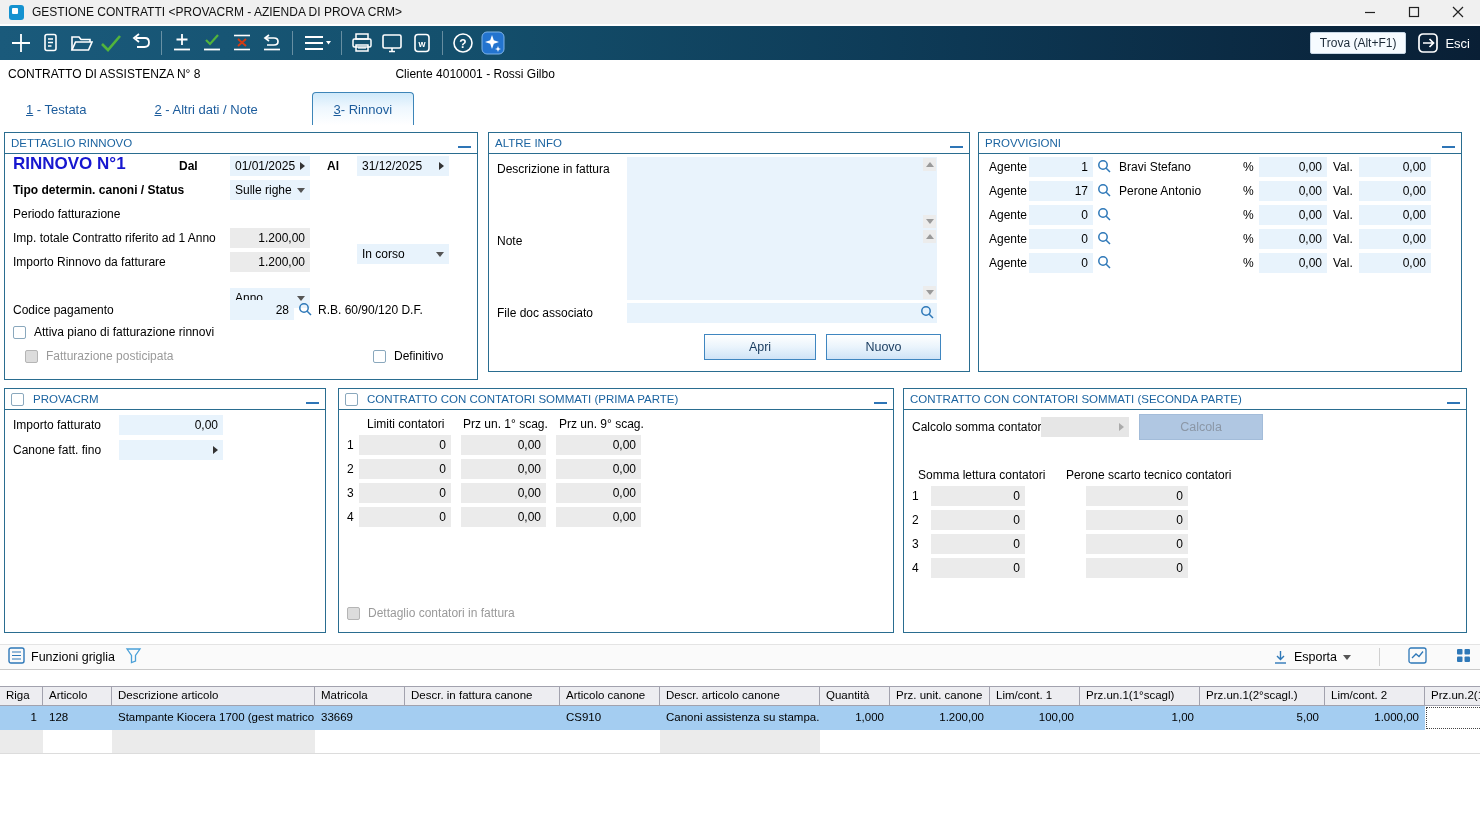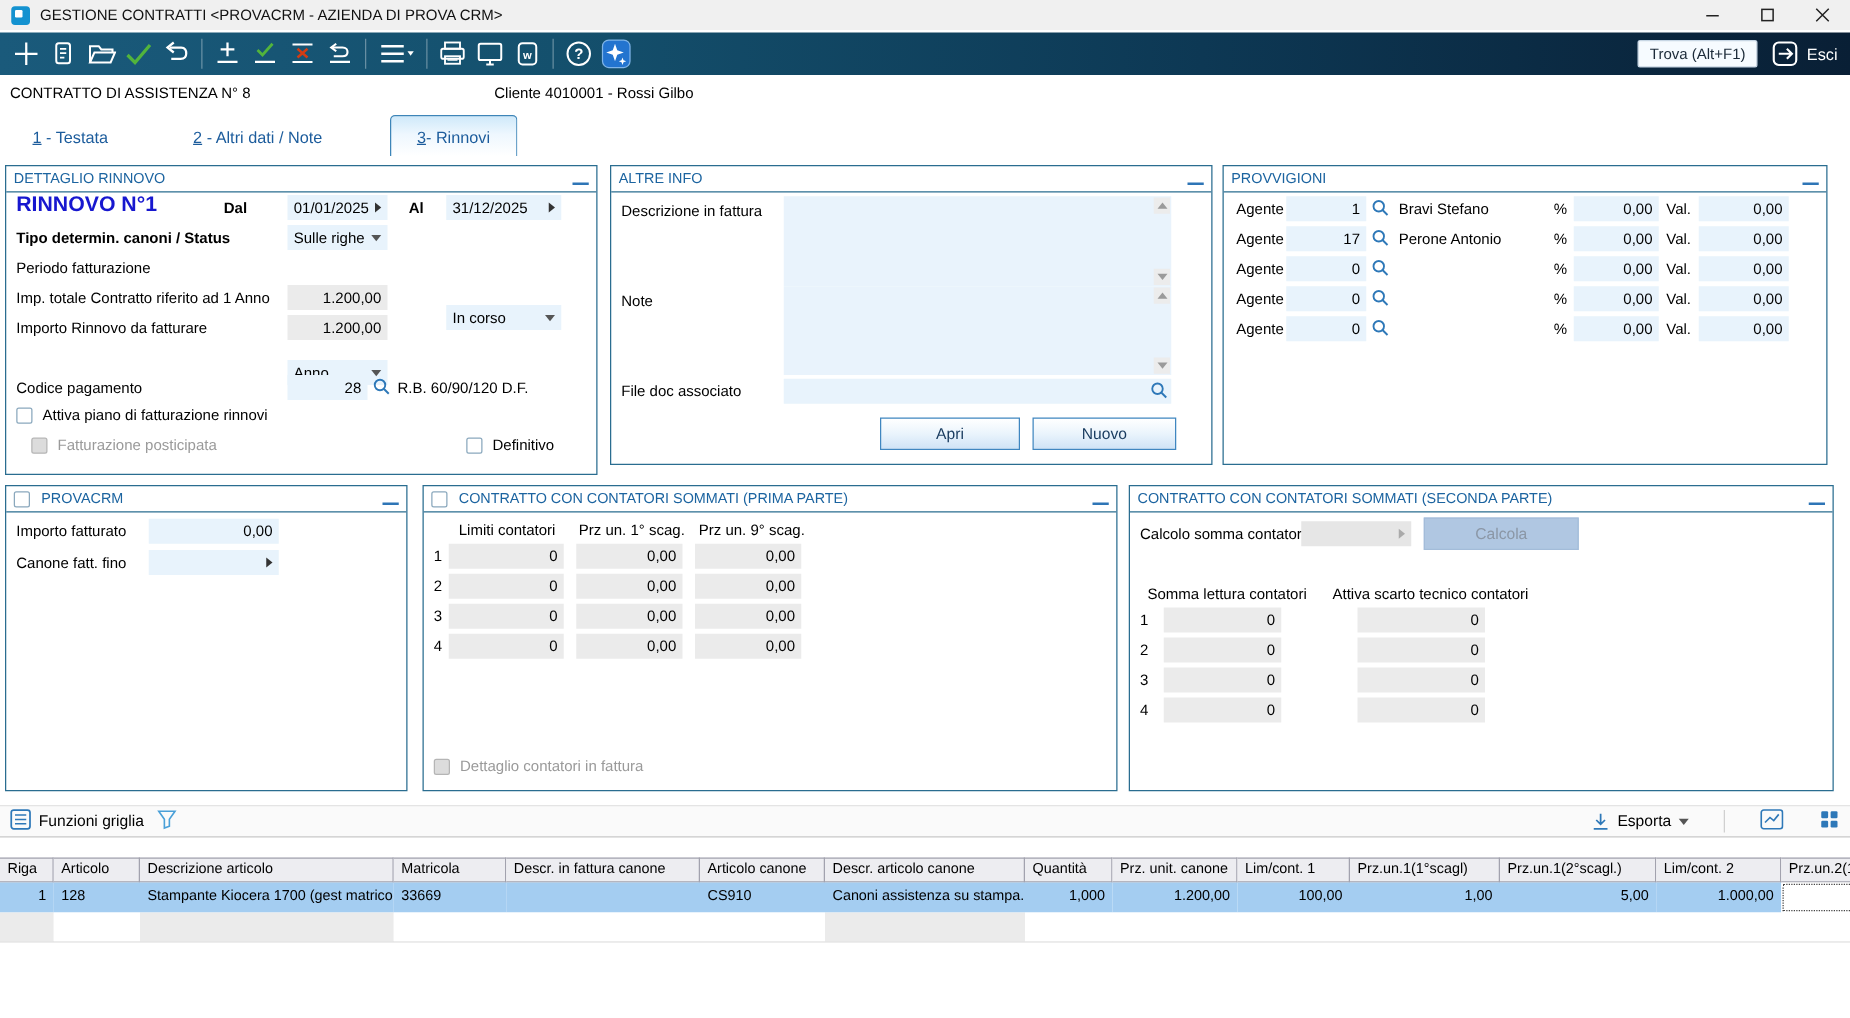--- a/index.html
+++ b/index.html
@@ -485,21 +485,21 @@
     <div class="panel-h">
       <span class="ph-title">CONTRATTO CON CONTATORI SOMMATI (SECONDA PARTE)</span>
       <span class="ph-min"></span>
     </div>
     <div class="panel-b">
       <span class="abs lbl" style="left:8px;top:10px;">Calcolo somma contatori</span>
       <div class="abs fld dis" style="left:137px;top:7px;width:88px;"><span></span><span class="in-arr arr-r dim"></span></div>
       <div class="btn-dis" style="left:235px;top:4px;width:124px;height:26px;">Calcola</div>
 
       <span class="abs lbl" style="left:14px;top:58px;">Somma lettura contatori</span>
-      <span class="abs lbl" style="left:162px;top:58px;">Attiva scarto tecnico contatori</span>
+      <span class="abs lbl" style="left:162px;top:58px;">Perone scarto tecnico contatori</span>
 
       <span class="abs lbl" style="left:8px;top:79px;">1</span>
       <div class="abs fld ro num" style="left:27px;top:76px;width:94px;">0</div>
       <div class="abs fld ro num" style="left:182px;top:76px;width:102px;">0</div>
 
       <span class="abs lbl" style="left:8px;top:103px;">2</span>
       <div class="abs fld ro num" style="left:27px;top:100px;width:94px;">0</div>
       <div class="abs fld ro num" style="left:182px;top:100px;width:102px;">0</div>
 
       <span class="abs lbl" style="left:8px;top:127px;">3</span>

